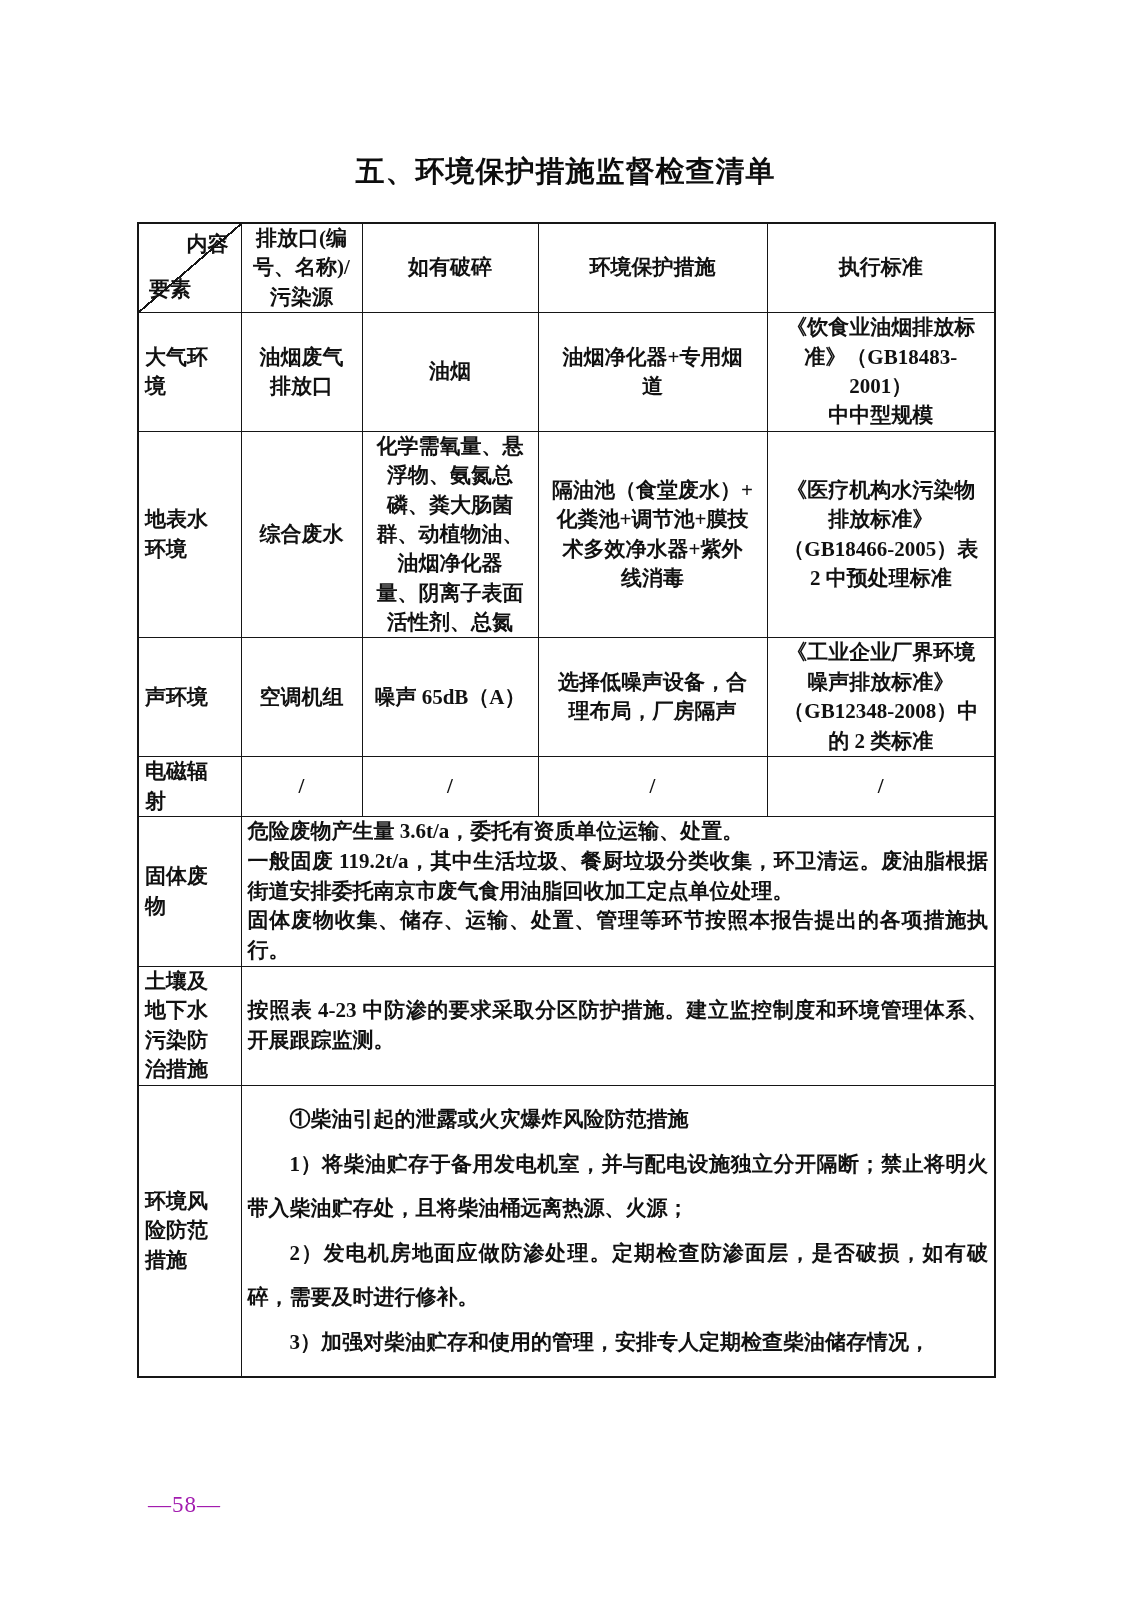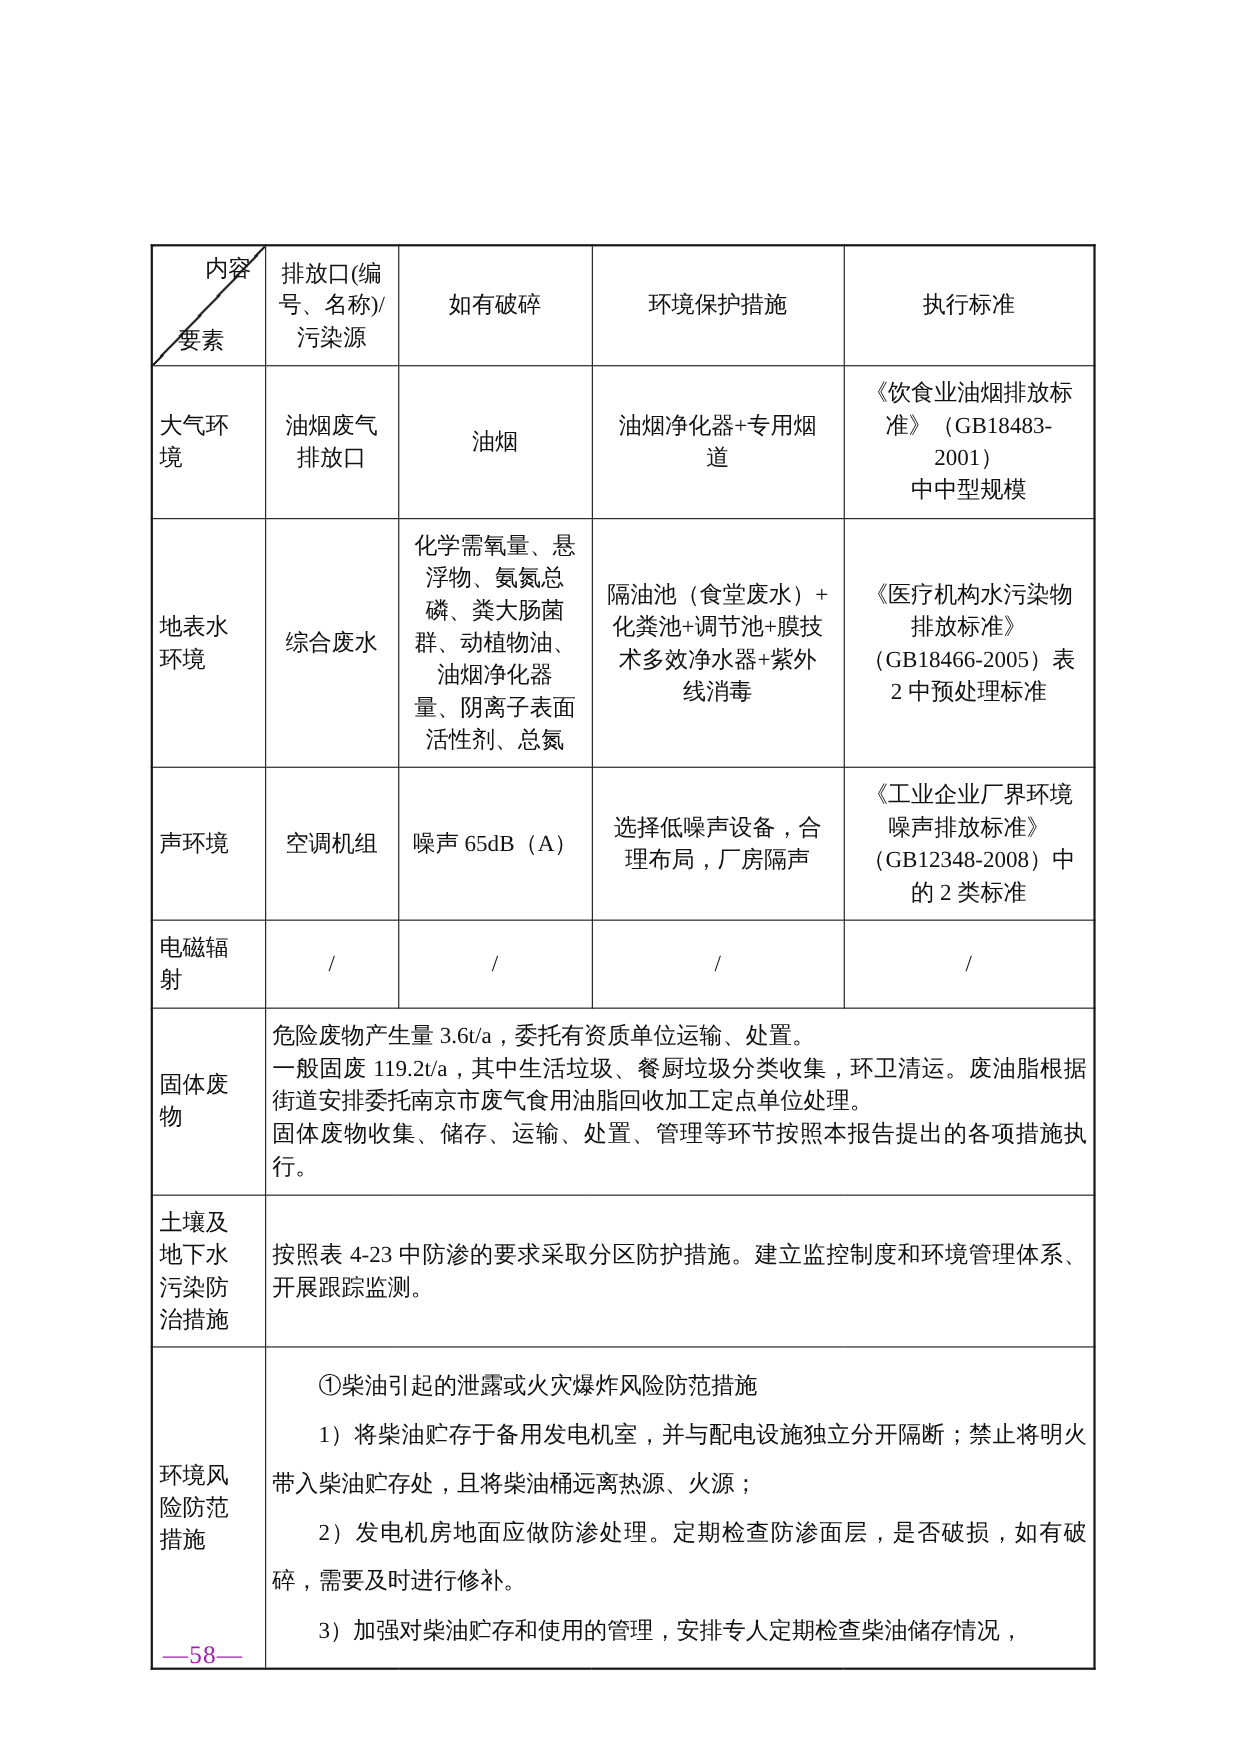--- a/index.html
+++ b/index.html
@@ -27,24 +27,25 @@
     position: absolute;
     left: 137px; top: 222px;
     width: 857px;
     border-collapse: collapse;
     table-layout: fixed;
     border: 2px solid #161616;
     font-size: 21px;
   }
   .checklist td {
     border: 1px solid #161616;
-    padding: 10px 6px;
+    padding: 0 6px;
     line-height: 1.4;
     vertical-align: middle;
     overflow: hidden;
+    font-weight: bold;
   }
   .c  { text-align: center; white-space: pre-line; }
   .lbl { text-align: left; white-space: pre-line; }
   .merged {
     text-align: justify;
     padding: 4px 10px 4px 10px;
     vertical-align: middle;
   }
   .merged p { margin: 0; line-height: 1.42; }
   .risk p { margin: 0; line-height: 2.12; text-indent: 2em; }
@@ -55,35 +56,36 @@
     position: relative;
     padding: 0;
     background:
       linear-gradient(to bottom right,
         transparent calc(50% - 1px),
         #161616 calc(50% - 1px),
         #161616 calc(50% + 1px),
         transparent calc(50% + 1px));
   }
   .diag .t { position: absolute; top: 6px;  right: 12px; }
-  .diag .b { position: absolute; bottom: 8px; left: 10px; margin-left: 13px; }
+  .diag .b { position: absolute; bottom: 8px; left: 10px; }
 
   .page-number {
     position: absolute;
     left: 148px; top: 1492px;
     font-size: 23px;
     color: #a21caf;
     letter-spacing: 1px;
   }
 </style>
 </head>
 <body>
 
 <div class="page">
 
+  <div class="doc-title">五、环境保护措施监督检查清单</div>
 
   <table class="checklist">
     <colgroup>
       <col style="width:103px">
       <col style="width:121px">
       <col style="width:176px">
       <col style="width:229px">
       <col style="width:228px">
     </colgroup>
 

